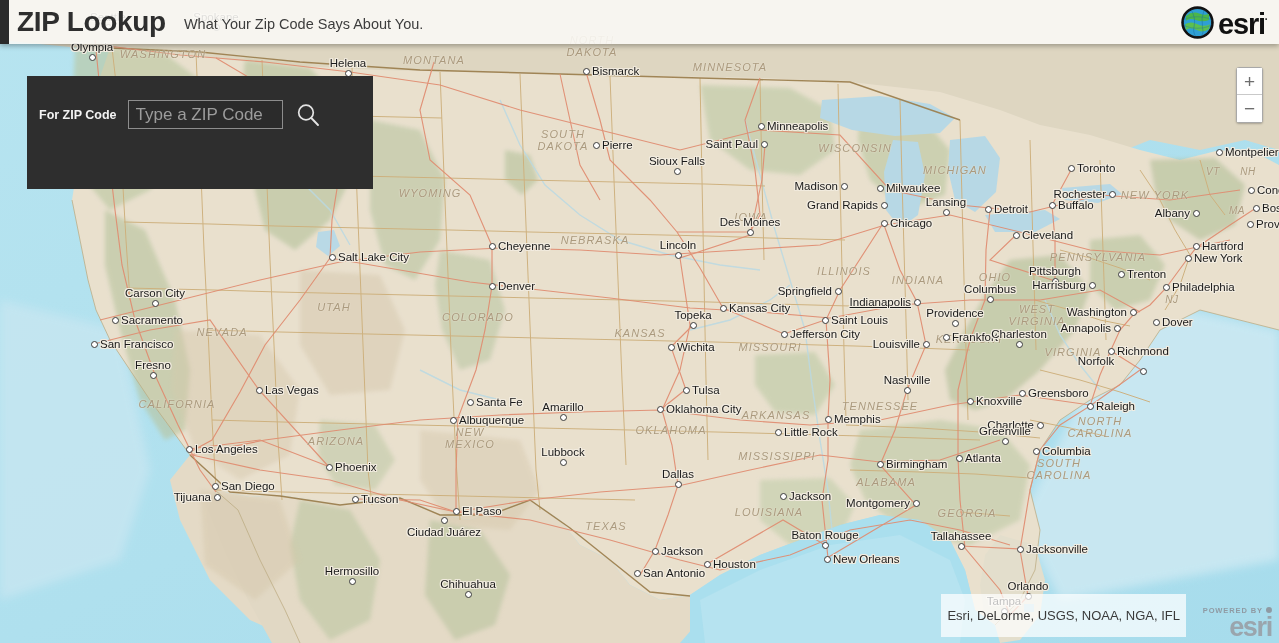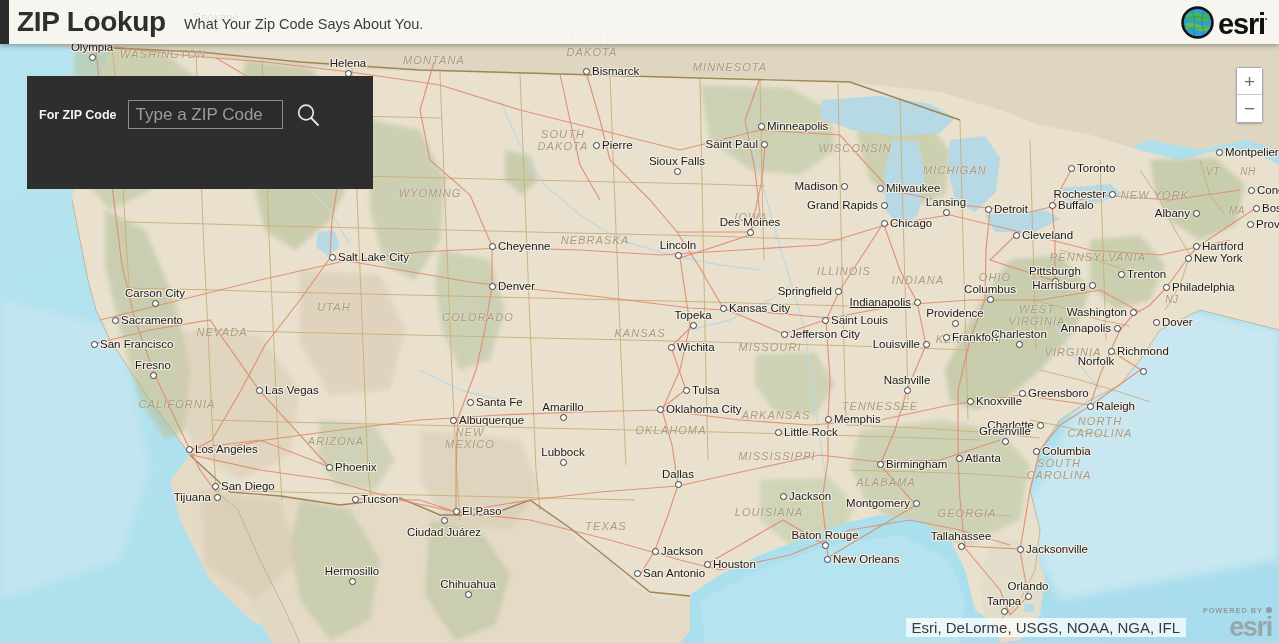--- a/index.html
+++ b/index.html
@@ -195,22 +195,22 @@
     user-select: none;
   }
   .zoom-btn.plus { border-bottom: 1px solid #c9c9c9; }
 
   
   .attribution {
     position: absolute;
     right: 93px; bottom: 6px;
     background: rgba(255,255,255,0.72);
     color: #3a3a3a;
-    font-size: 15px;
-    padding: 1px 6px;
+    font-size: 13px;
+    padding: 14px 6px;
     z-index: 30;
     white-space: nowrap;
   }
   .powered {
     position: absolute;
     right: 7px; bottom: 3px;
     z-index: 30;
     text-align: right;
     line-height: 1;
   }

